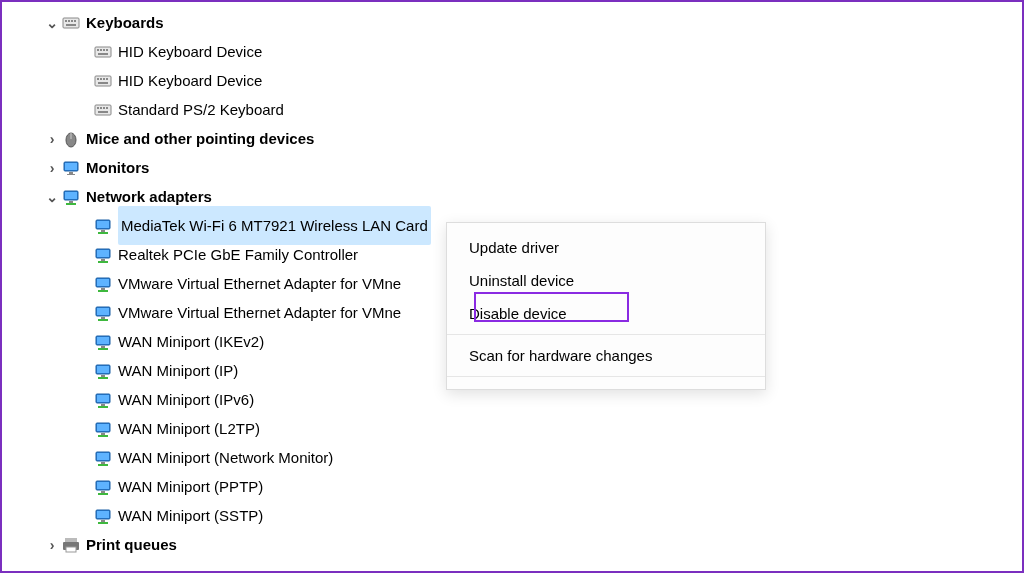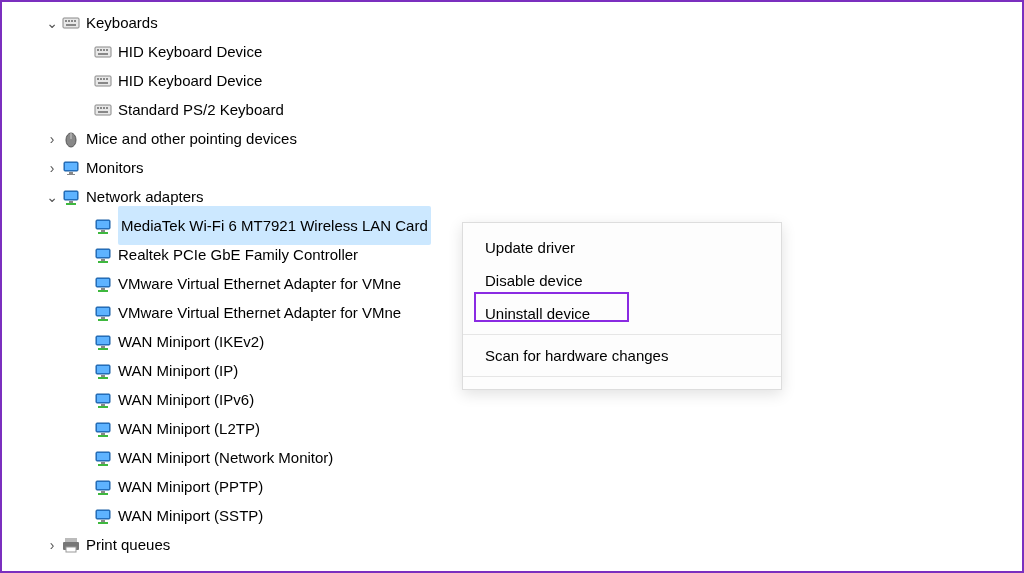--- a/index.html
+++ b/index.html
@@ -39,31 +39,31 @@
     .arrow.none { visibility: hidden; }
     .icon {
       width: 18px;
       height: 18px;
       display: inline-flex;
       align-items: center;
       justify-content: center;
       margin-right: 6px;
     }
     .label { white-space: nowrap; }
-    .indent-0 { padding-left: 26px; }
+    .indent-0 { padding-left: 26px; font-weight: bold; }
     .indent-1 { padding-left: 58px; }
     .selected .label {
       background: #cce8ff;
       padding: 11px 3px;
       border-radius: 2px;
     }
     
     .context-menu {
       position: absolute;
-      left: 460px;
+      left: 444px;
       top: 220px;
       width: 320px;
       background: #fdfdfd;
       border: 1px solid #ddd;
       box-shadow: 0 4px 14px rgba(0,0,0,0.12);
       padding: 8px 0;
       font-size: 15px;
     }
     .context-menu .item {
       padding: 8px 22px;
@@ -296,20 +296,20 @@
           <use href="#svg-printer"></use>
         </svg>
       </span>
     <span class="label">Print queues</span>
   </div>
 
 </div>
 
 <div class="context-menu">
   <div class="item">Update driver</div>
+  <div class="item">Uninstall device</div>
   <div class="item">Disable device</div>
-  <div class="item">Uninstall device</div>
   <div class="sep"></div>
   <div class="item">Scan for hardware changes</div>
   <div class="sep"></div>
 </div>
 
 <div class="highlight-box"></div>
 
 </body></html>

